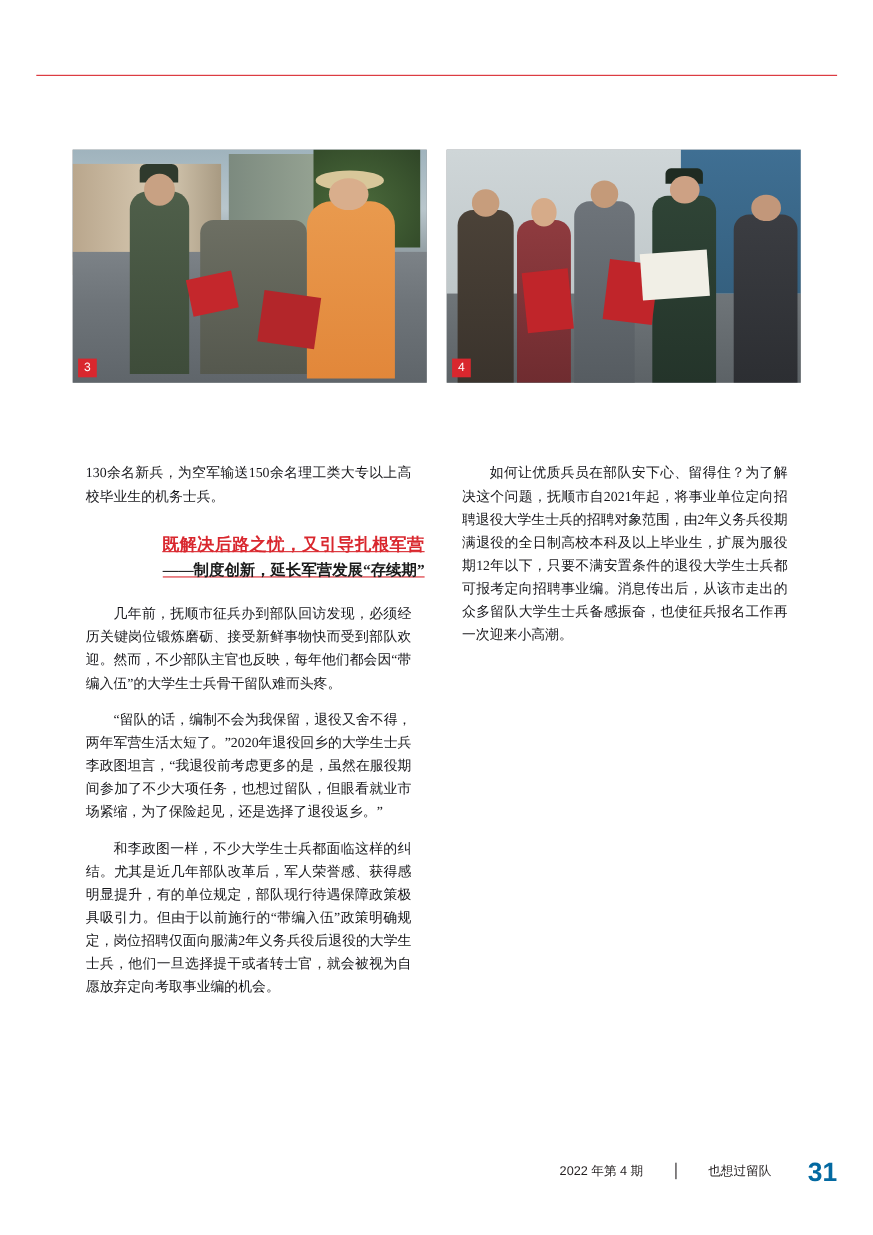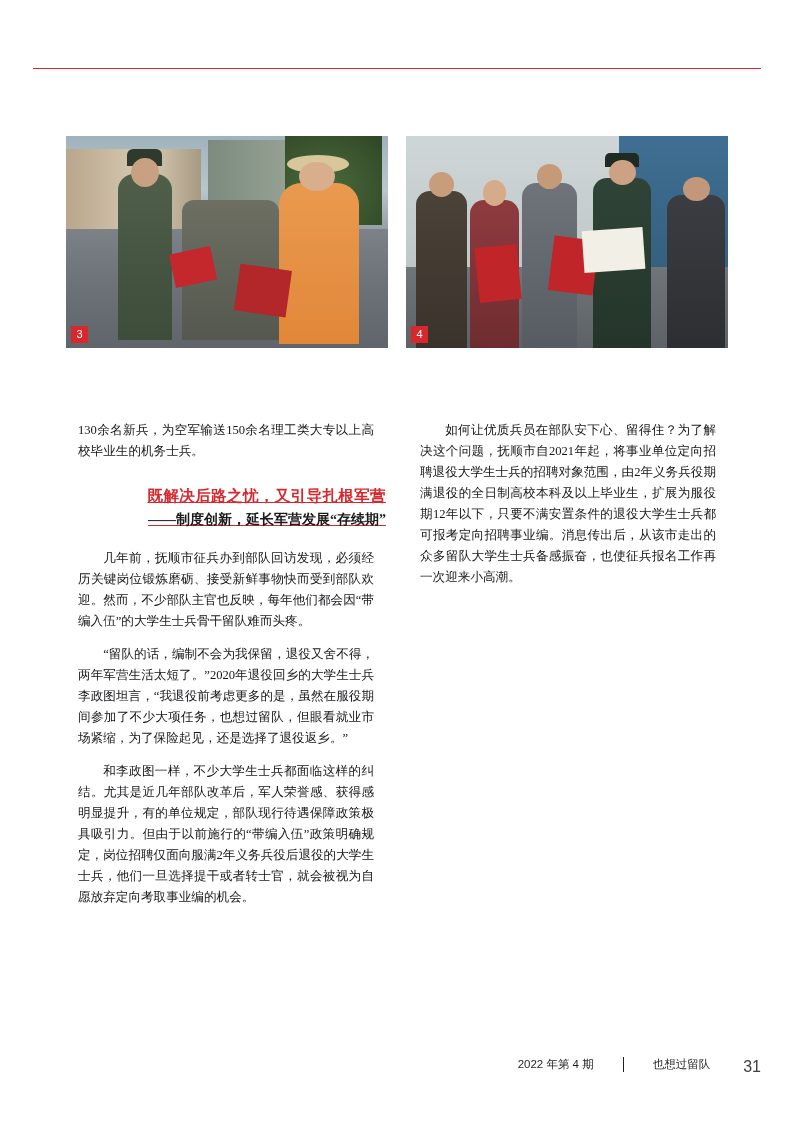--- a/index.html
+++ b/index.html
@@ -204,23 +204,23 @@
   }
   .footer .issue { margin-right: 9px; }
   .footer .bar {
     width: 1px;
     height: 15px;
     background: #231f20;
     margin-right: 9px;
   }
   .footer .mag { margin-right: 13px; }
   .footer .pageno {
-    font-size: 16px;
-    font-weight: normal;
-    color: #404040;
+    font-size: 24px;
+    font-weight: bold;
+    color: #0369a1;
     line-height: 19px;
   }
 </style>
 </head>
 <body>
 
 <div class="page">
 
   <div class="top-rule"></div>
 

